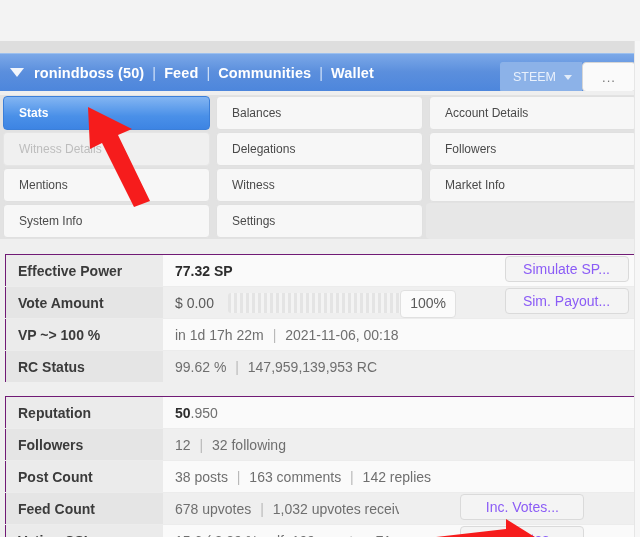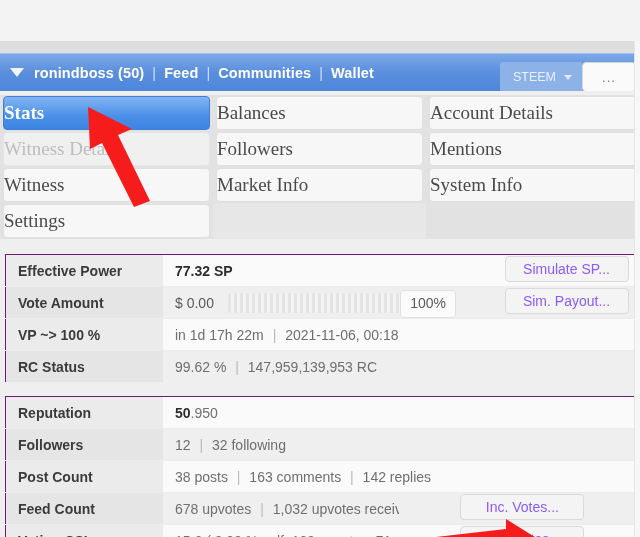--- a/index.html
+++ b/index.html
@@ -99,26 +99,26 @@
     grid-template-columns: 213px 213px 214px;
     grid-auto-rows: 36px;
     gap: 0px;
     background: #e2e2e2;
     padding: 0;
   }
   .tab {
     margin: 1px 3px;
     box-sizing: border-box;
     display: flex; align-items: center;
-    font-size: 19px;
+    padding-left: 15px;
+    font-size: 12px;
     color: #4a4a4a;
     background: #f7f7f7;
     border: 1px solid #e0e0e0;
     border-radius: 4px;
-    font-family: Liberation Serif, serif;
   }
   .tab.active {
     background: linear-gradient(180deg, #83b5f2 0%, #4a90e8 60%, #3d84e3 100%);
     border: 1px solid #3b7fd9;
     color: #ffffff;
     font-weight: bold;
   }
   .tab.disabled {
     color: #bdbdbd;
     background: #f0f0f0;
@@ -263,20 +263,23 @@
         <span>Balances</span>
       </div>
     <div class="tab">
         <span>Account Details</span>
       </div>
 
     <div class="tab disabled">
         <span>Witness Details</span>
       </div>
     <div class="tab">
+        <span>Delegations</span>
+      </div>
+    <div class="tab">
         <span>Followers</span>
       </div>
 
     <div class="tab">
         <span>Mentions</span>
       </div>
     <div class="tab">
         <span>Witness</span>
       </div>
     <div class="tab">

